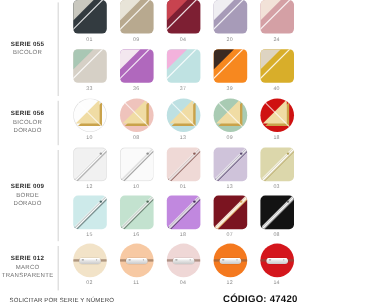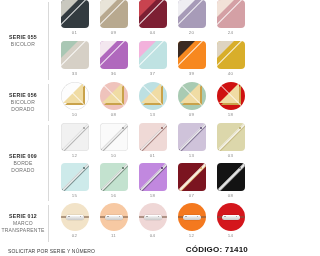--- a/index.html
+++ b/index.html
@@ -497,15 +497,15 @@
               </div>
               <div class="cap">14</div>
             </div>
           </div>
         </div>
       </div>
     </div>
 
   <div class="footer">
     <div class="foot-note">SOLICITAR POR SERIE Y NÚMERO</div>
-    <div class="foot-code">CÓDIGO: 71410</div>
+    <div class="foot-code">CÓDIGO: 47420</div>
   </div>
 </div>
 
 </body></html>

